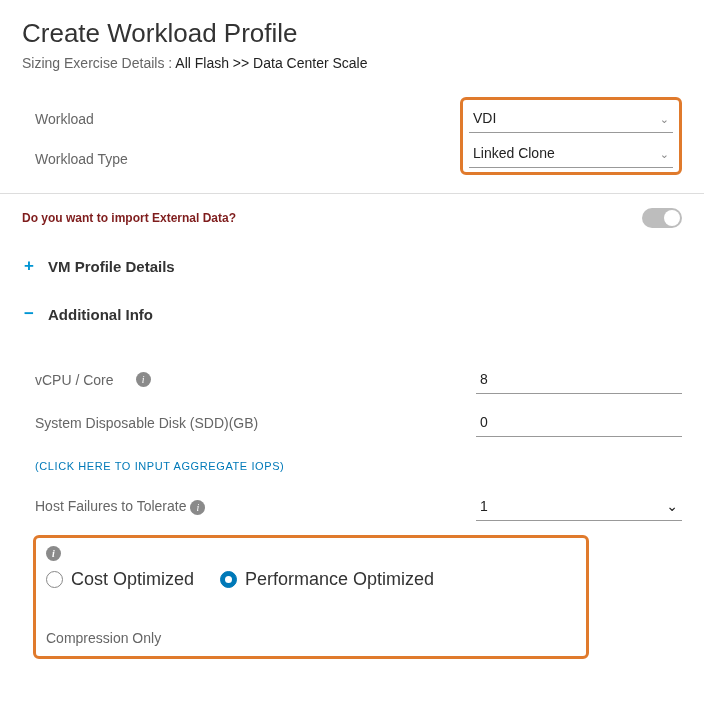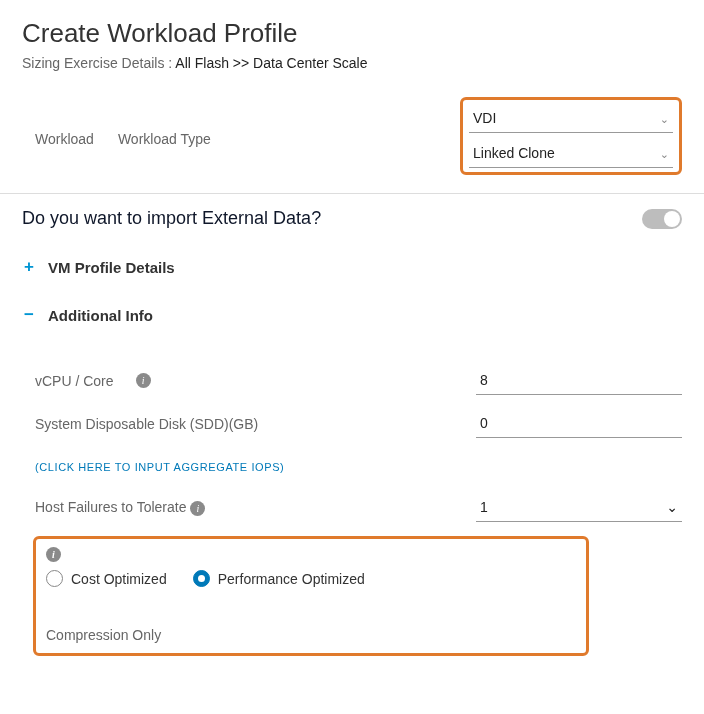--- a/index.html
+++ b/index.html
@@ -48,32 +48,33 @@
     margin-left: auto;
     width: 222px;
   }
   .highlight-box-1 .select-field { width: 100%; align-items: flex-end; }
   .workload-block {
     display: flex;
     align-items: center;
     justify-content: space-between;
     padding-left: 13px;
   }
-  .workload-labels { display: flex; flex-direction: row; gap: 24px; padding-top:6px;}
+  .workload-labels { display: flex; flex-direction: column; gap: 24px; padding-top:6px;}
   .section-divider {
     border-top: 1px solid #ddd;
     margin: 18px -22px 0 -22px;
   }
   .import-row {
     display: flex;
     align-items: center;
     justify-content: space-between;
     padding: 14px 0 14px 0;
-    color: #0f172a;
-    font-size: 18px;
+    color: #7f1d1d;
+    font-size: 12px;
+    font-weight: bold;
   }
   .toggle {
     width: 40px; height: 20px; border-radius: 10px;
     background: #bdbdbd; position: relative; cursor: pointer;
   }
   .toggle::after {
     content: ""; position: absolute; right: 2px; top: 2px;
     width: 16px; height: 16px; border-radius: 50%; background: #fff;
   }
   .collapsible {
@@ -132,21 +133,21 @@
   .radio-row { display:flex; align-items:center; gap:26px; margin-bottom:10px; }
   .radio-opt { display:flex; align-items:center; gap:8px; cursor:pointer; }
   .radio-outer {
     width:17px; height:17px; border-radius:50%; border:1px solid #888;
     display:flex; align-items:center; justify-content:center; background:#fff;
   }
   .radio-outer.selected { border-color:#0079b8; background:#0079b8; }
   .radio-outer.selected::after {
     content:""; width:7px; height:7px; border-radius:50%; background:#fff;
   }
-  .radio-label { color:#333; font-size:14px; }
+  .radio-label { color:#333; font-size:18px; }
   .comp-row { display:flex; align-items:center; justify-content:space-between;margin-top:40px; }
   .comp-row .text-input { width:100px; }
 </style>
 </head>
 <body>
 
 <h1 class="page-title">Create Workload Profile</h1>
 <div class="breadcrumb">
   <span>Sizing Exercise Details : </span><span class="strong">All Flash &gt;&gt; Data Center Scale</span>
 </div>

